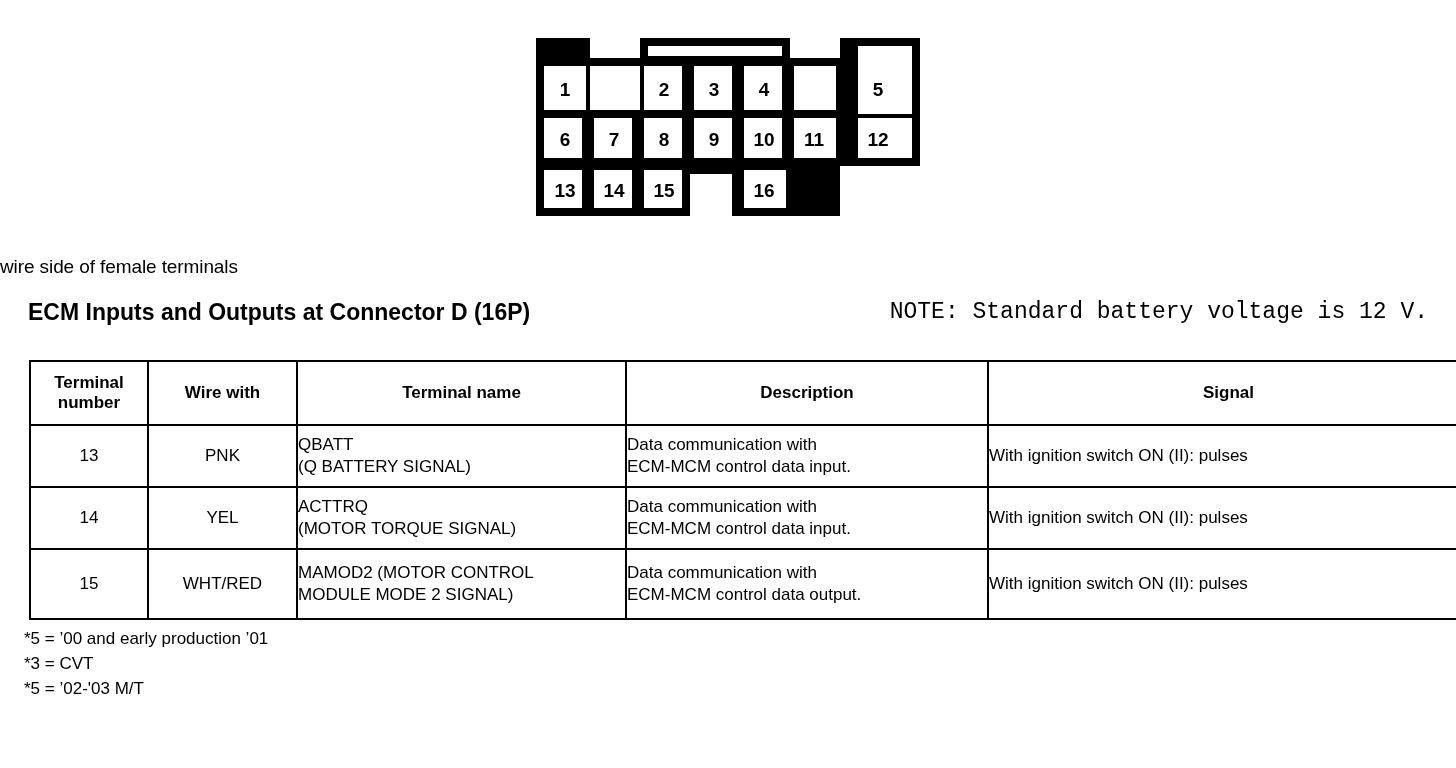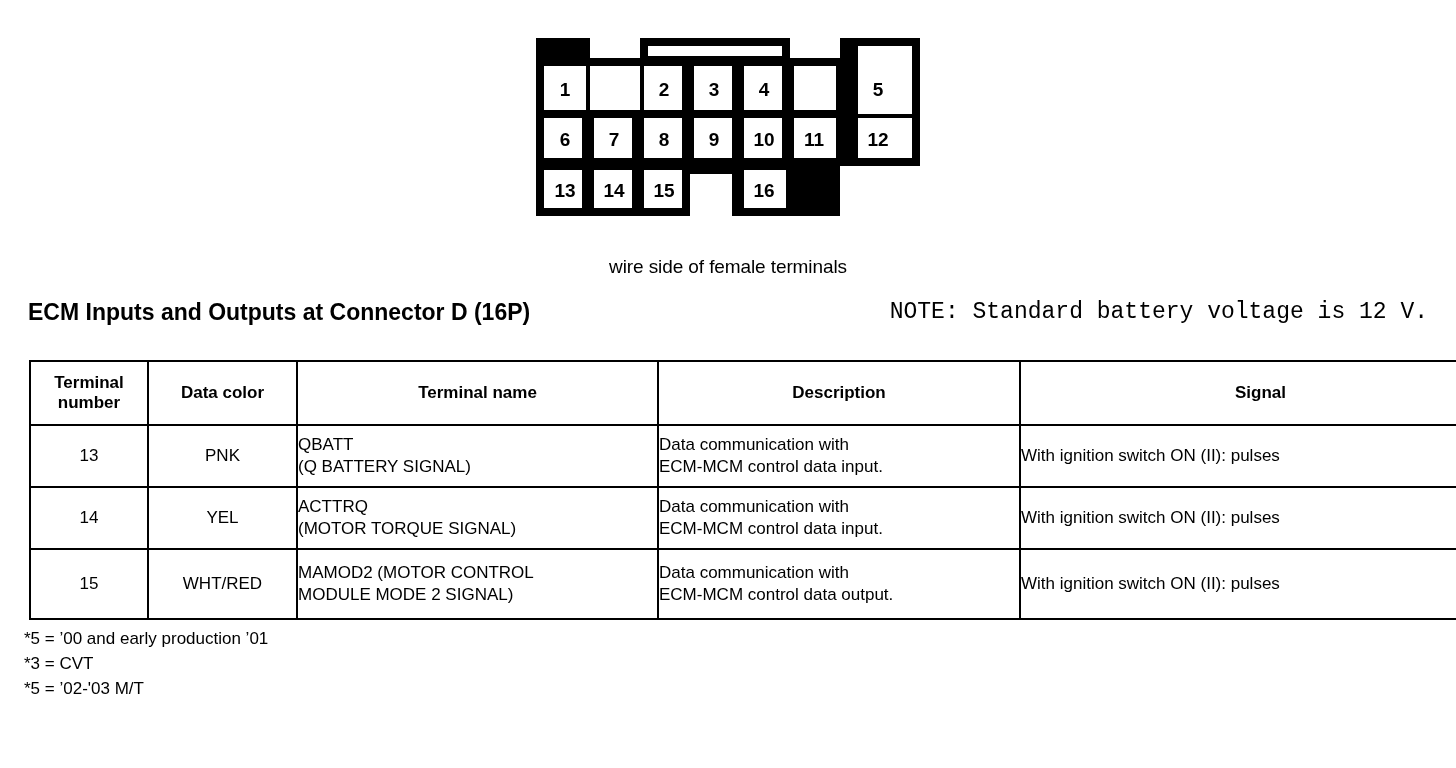--- a/index.html
+++ b/index.html
@@ -33,21 +33,21 @@
     text-anchor: middle;
     dominant-baseline: middle;
   }
 
   
   #diagram-caption {
     position: absolute;
     left: 0;
     top: 256px;
     width: 1456px;
-    text-align: center;
+    text-align: left;
     font-size: 19px;
     font-weight: normal;
     letter-spacing: -0.1px;
   }
 
   
   #heading-row {
     position: absolute;
     left: 28px;
     top: 299px;
@@ -289,22 +289,22 @@
 <div id="heading-row">
   <div id="section-title">ECM Inputs and Outputs at Connector D (16P)</div>
   <div id="voltage-note">NOTE: Standard battery voltage is 12 V.</div>
 </div>
 
 <table id="ecm-table">
   <thead>
     <tr>
       <th class="c-term nowrapline">Terminal
 number</th>
-      <th class="c-wire">Data color</th>
-      <th class="c-name" style="text-align:center;padding:2px 16px">Terminal name</th>
+      <th class="c-wire">Wire with</th>
+      <th class="c-name" style="text-align:center;padding:2px 0">Terminal name</th>
       <th class="c-desc" style="text-align:center;padding:2px 4px">Description</th>
       <th class="c-signal" style="text-align:center;padding:2px 4px;vertical-align:middle">Signal</th>
     </tr>
   </thead>
   <tbody>
     <tr class="row-1">
       <td class="c-term">13</td>
       <td class="c-wire">PNK</td>
       <td class="c-name nowrapline">QBATT
 (Q BATTERY SIGNAL)</td>

